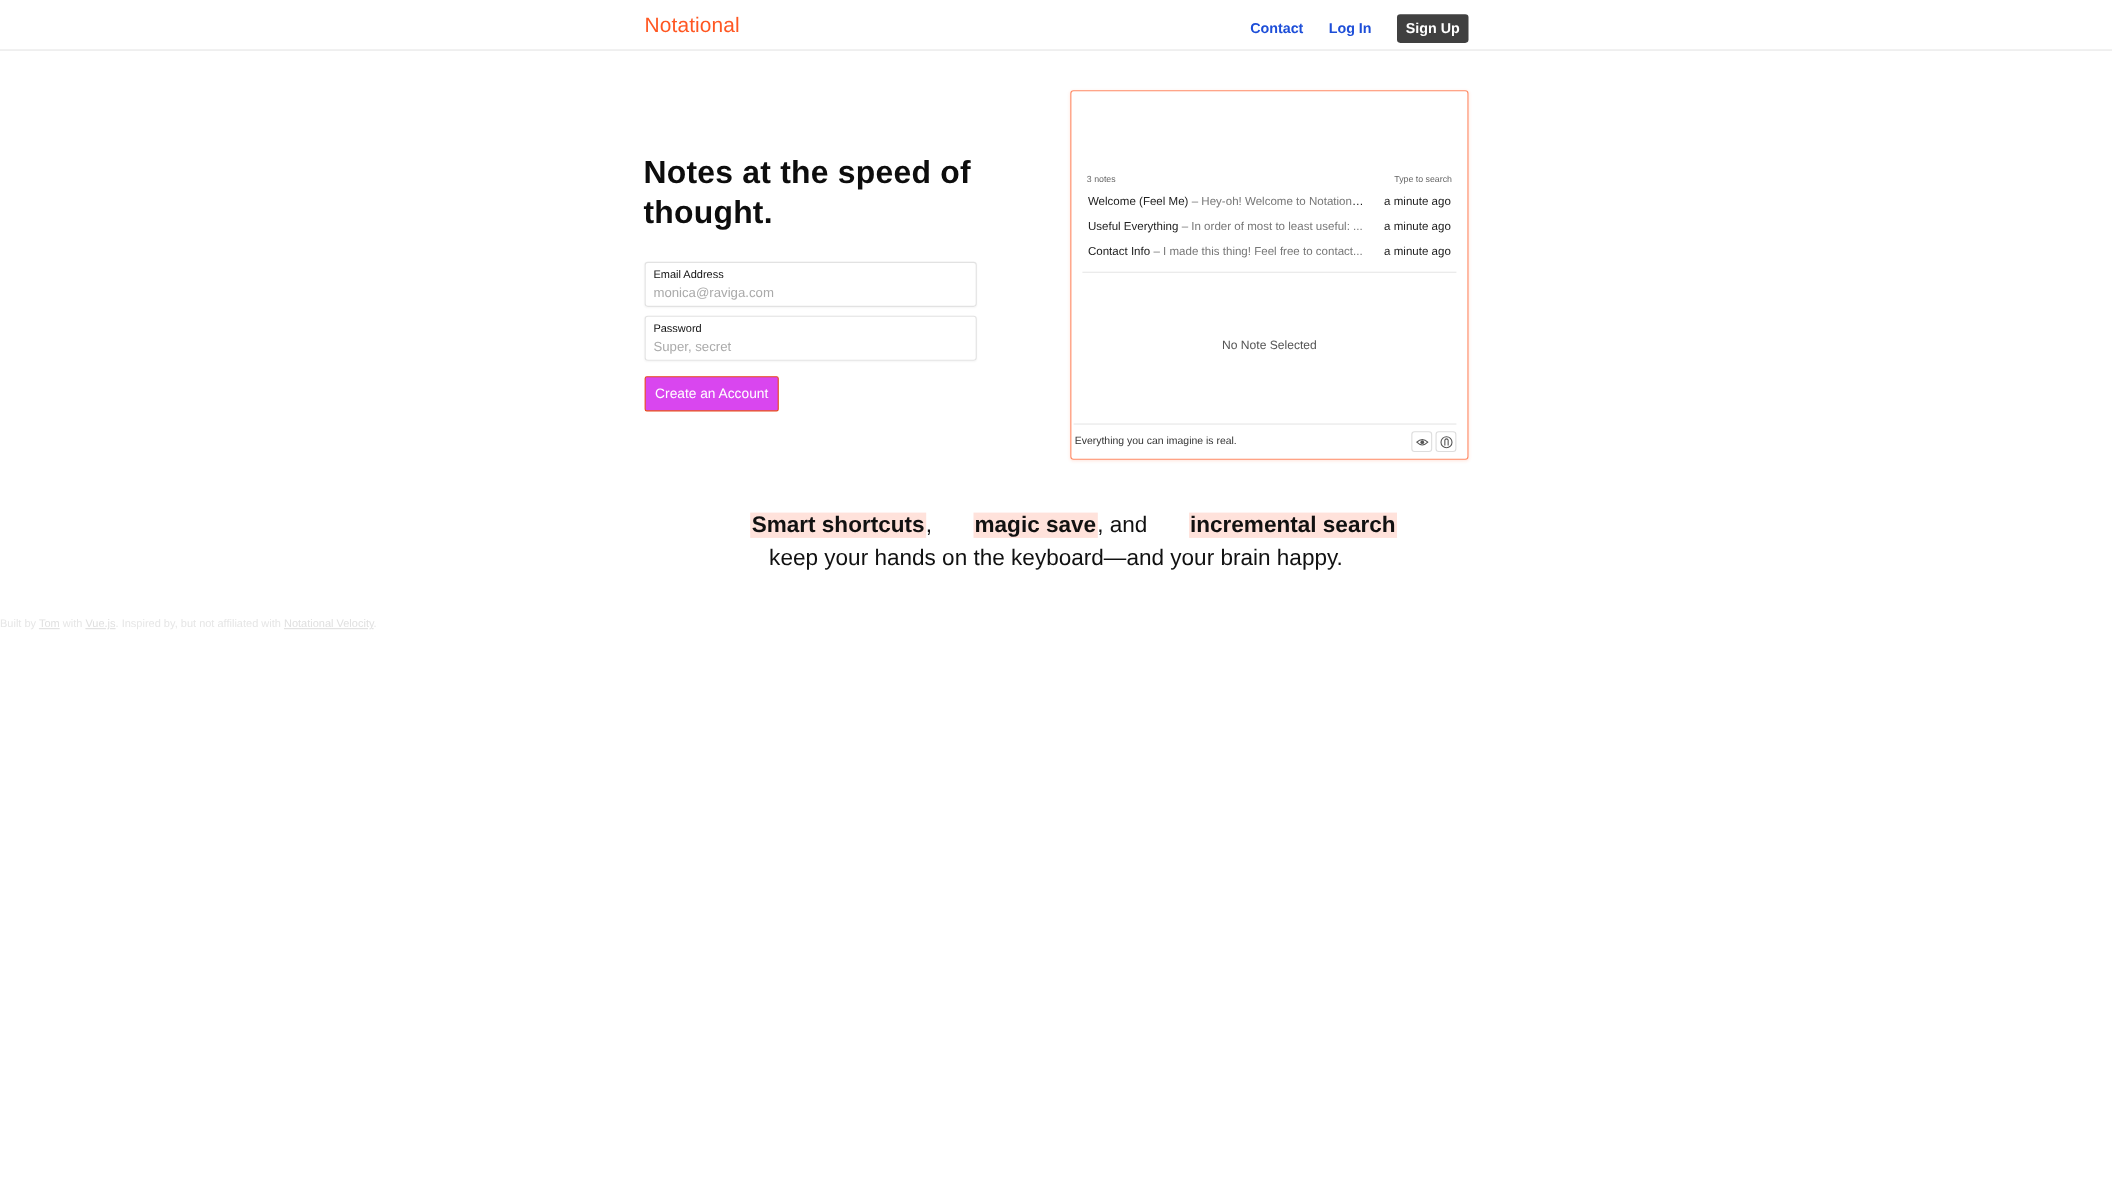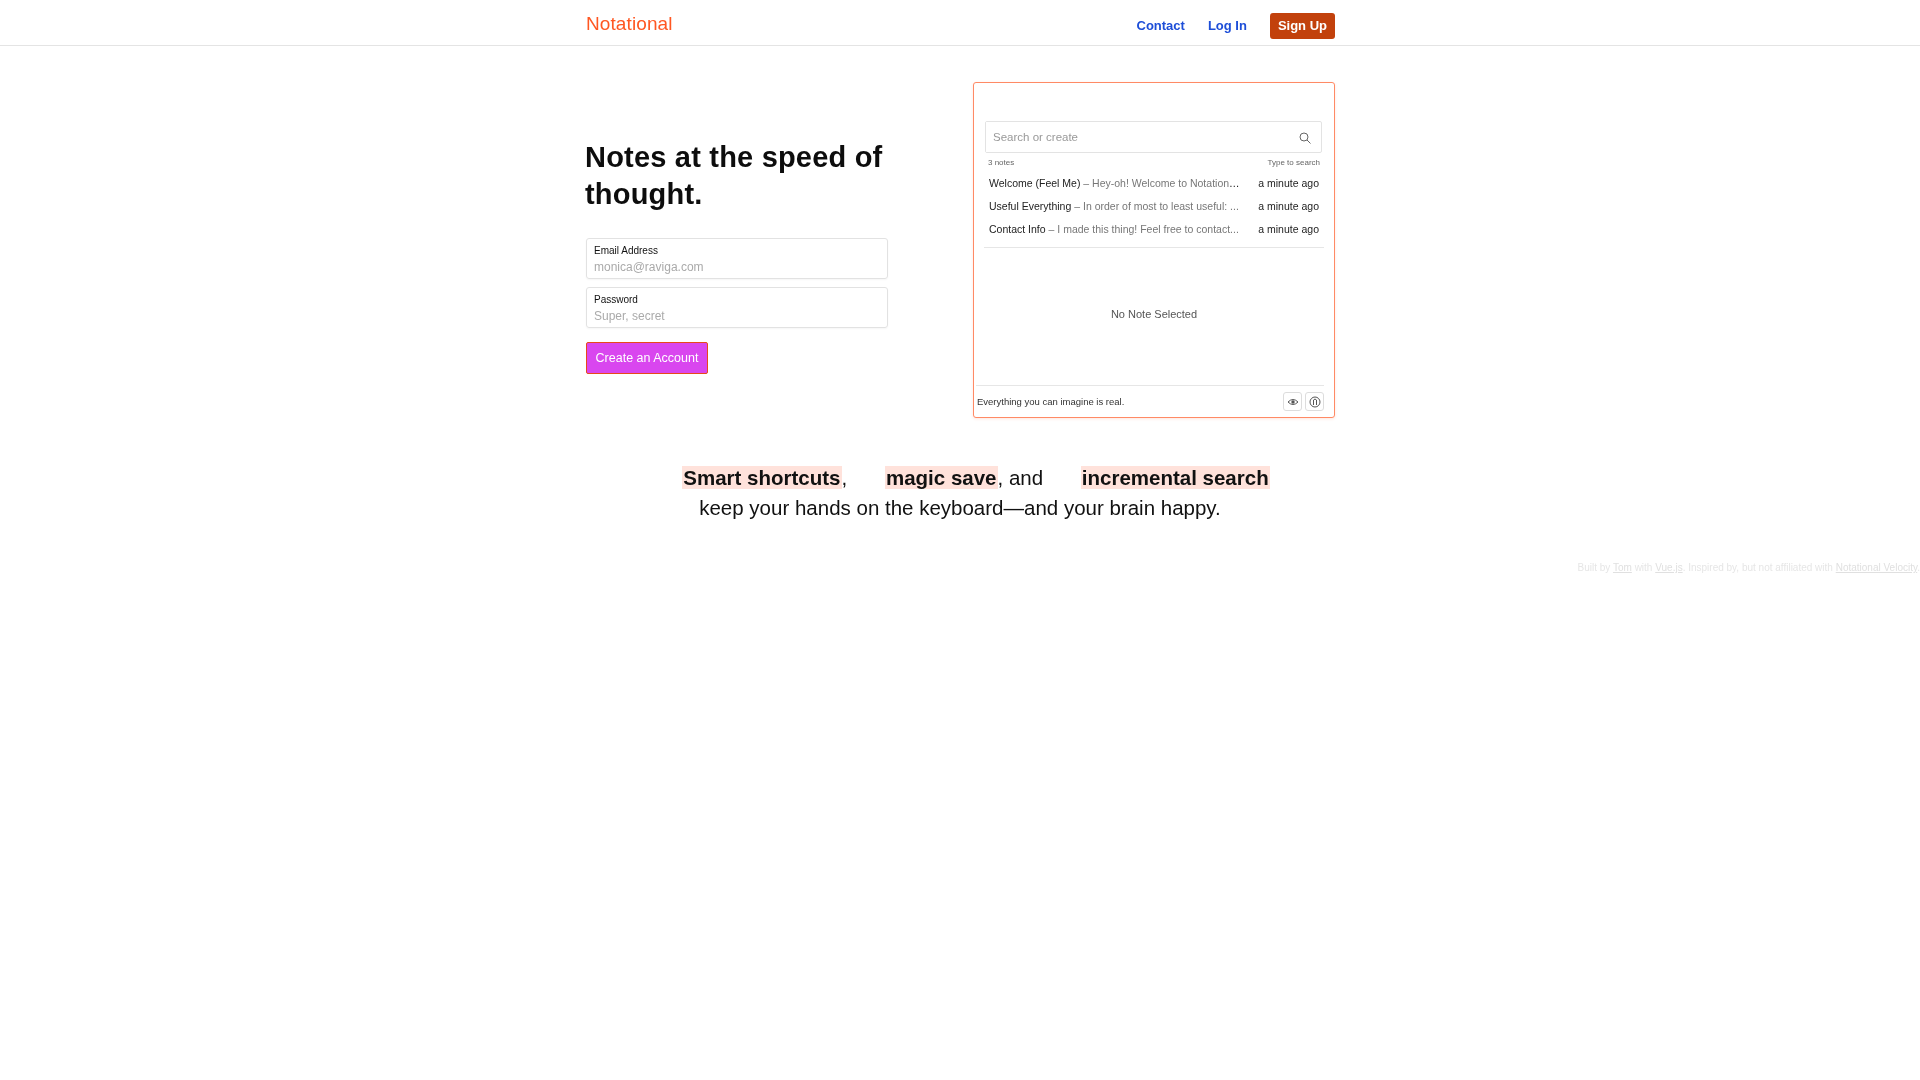--- a/index.html
+++ b/index.html
@@ -3,21 +3,21 @@
 <meta charset="utf-8">
 <style>
   * { box-sizing: border-box; margin: 0; padding: 0; }
   html, body { width: 1920px; height: 1080px; background: #ffffff; overflow: hidden; }
   body { font-family: "Liberation Sans", "DejaVu Sans", sans-serif; color: #111; position: relative; }
 
   .header { position: absolute; left: 0; top: 0; width: 1920px; height: 46px; border-bottom: 1px solid #e4e4e4; }
   .logo { position: absolute; left: 586px; top: 13px; font-size: 19px; color: #ff5722; font-weight: 500; letter-spacing: 0.1px; }
   .nav { position: absolute; right: 585px; top: 13px; display: flex; align-items: center; gap: 0; }
   .nav-link { font-size: 13px; color: #1d4ed8; font-weight: bold; margin-right: 23px; cursor: pointer; line-height: 26px; }
-  .signup { background: #c2410c; color: #fff; font-size: 13px; font-weight: bold; border-radius: 3px; height: 26px; line-height: 26px; padding: 0 8px; cursor: pointer; }
+  .signup { background: #404040; color: #fff; font-size: 13px; font-weight: bold; border-radius: 3px; height: 26px; line-height: 26px; padding: 0 8px; cursor: pointer; }
 
   .hero-title { position: absolute; left: 585px; top: 139px; width: 330px; font-size: 29px; font-weight: bold; line-height: 37px; color: #0d0d0d; letter-spacing: 0.2px; }
 
   .field { position: absolute; left: 586px; width: 302px; height: 41px; border: 1px solid #e2e2e2; border-radius: 3px; box-shadow: 0 1px 2px rgba(0,0,0,0.04); padding: 4px 7px; }
   .field-label { font-size: 10px; color: #111; display: block; line-height: 13px; margin-top: 1px; }
   .field-input { border: none; outline: none; font-family: "Liberation Sans", sans-serif; font-size: 12px; color: #333; width: 100%; line-height: 16px; padding: 0; }
   .field-input::placeholder { color: #aaa; }
 
   .create-btn { position: absolute; left: 586px; top: 342px; width: 122px; height: 32px; background: #d946ef; color: #fff; font-size: 12.5px; font-weight: 500; border-radius: 2px; border: 1px solid #e8491a; text-align: center; line-height: 30px; cursor: pointer; }
 
@@ -45,21 +45,21 @@
   .empty { position: absolute; left: 0; right: 0; top: 225px; text-align: center; font-size: 11px; color: #555; }
 
   .wfooter { position: absolute; left: 2px; right: 10px; bottom: 0; height: 32px; border-top: 1px solid #e6e6e6; display: flex; align-items: center; justify-content: space-between; }
   .wfooter-text { font-size: 9.5px; color: #333; padding-left: 1px; }
   .wfooter-icons { display: flex; gap: 3px; }
   .icon-btn { width: 19px; height: 19px; border: 1px solid #ddd; border-radius: 3px; display: flex; align-items: center; justify-content: center; cursor: pointer; }
 
   .tagline { position: absolute; left: 0; width: 1920px; top: 463px; text-align: center; font-size: 20.5px; color: #111; line-height: 30px; }
   .hl { background: #ffe2db; font-weight: bold; padding: 0 1px; margin-left: 32px; }
 
-  .credits { position: absolute; left: 0; width: 1920px; top: 562px; text-align: right; font-size: 10px; color: #e6e6e6; }
+  .credits { position: absolute; left: 0; width: 1920px; top: 562px; text-align: left; font-size: 10px; color: #e6e6e6; }
   .credits a { color: #e0e0e0; text-decoration: underline; cursor: pointer; }
 </style>
 </head>
 <body>
 
 <div class="header">
   <div class="logo">Notational</div>
   <div class="nav">
     <span class="nav-link">Contact</span>
     <span class="nav-link">Log In</span>
@@ -76,27 +76,20 @@
 
 <div class="field" style="top:287px;">
   <label class="field-label">Password</label>
   <input class="field-input" type="password" placeholder="Super, secret" style="">
 </div>
 
 <div class="create-btn">Create an Account</div>
 
 <div class="window">
 
-  <div class="search">
-    <input class="search-input" type="text" placeholder="Search or create" style="">
-    <svg class="search-icon" viewBox="0 0 12 12">
-      <circle cx="5" cy="5" r="4" fill="none" stroke="#666" stroke-width="1"></circle>
-      <line x1="8" y1="8" x2="11.5" y2="11.5" stroke="#666" stroke-width="1"></line>
-    </svg>
-  </div>
 
   <div class="meta">
     <span>3 notes</span>
     <span>Type to search</span>
   </div>
 
   <div class="notes">
     <div class="note-row">
       <span class="note-main"><span class="note-title">Welcome (Feel Me)</span><span class="note-sep"> – </span><span class="note-preview">Hey-oh! Welcome to Notational Velocity...</span></span>
       <span class="note-time">a minute ago</span>

